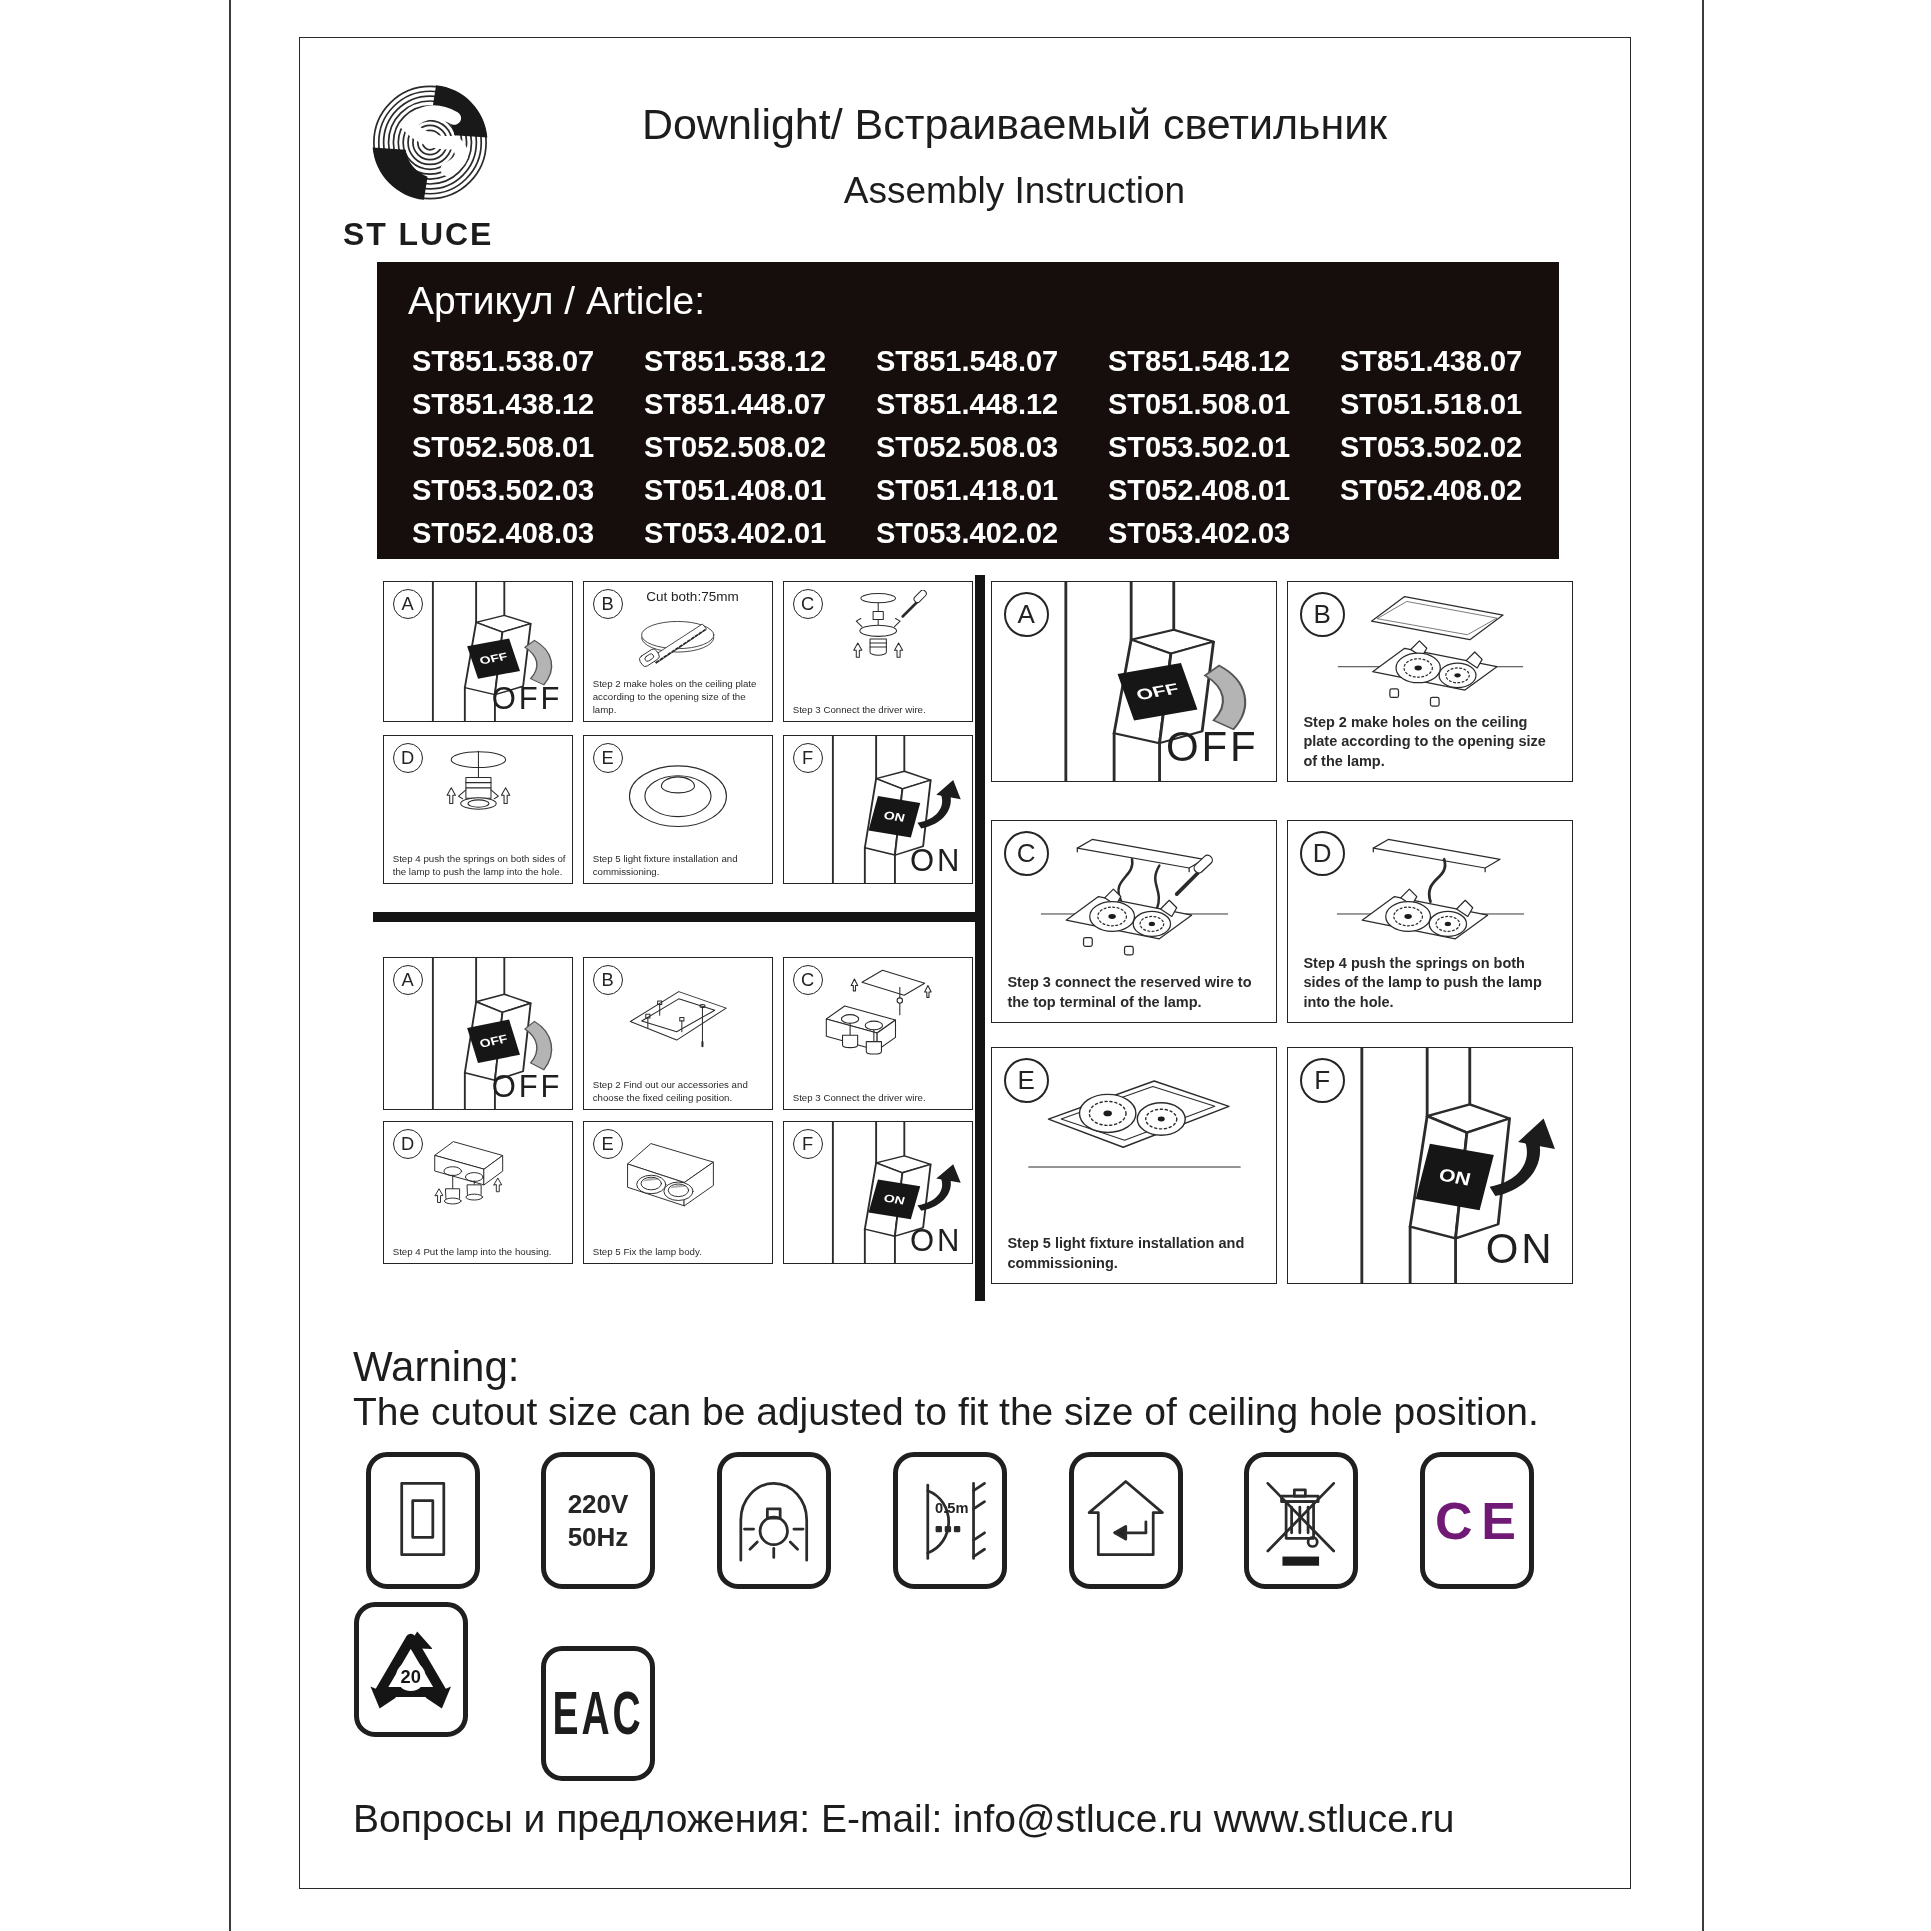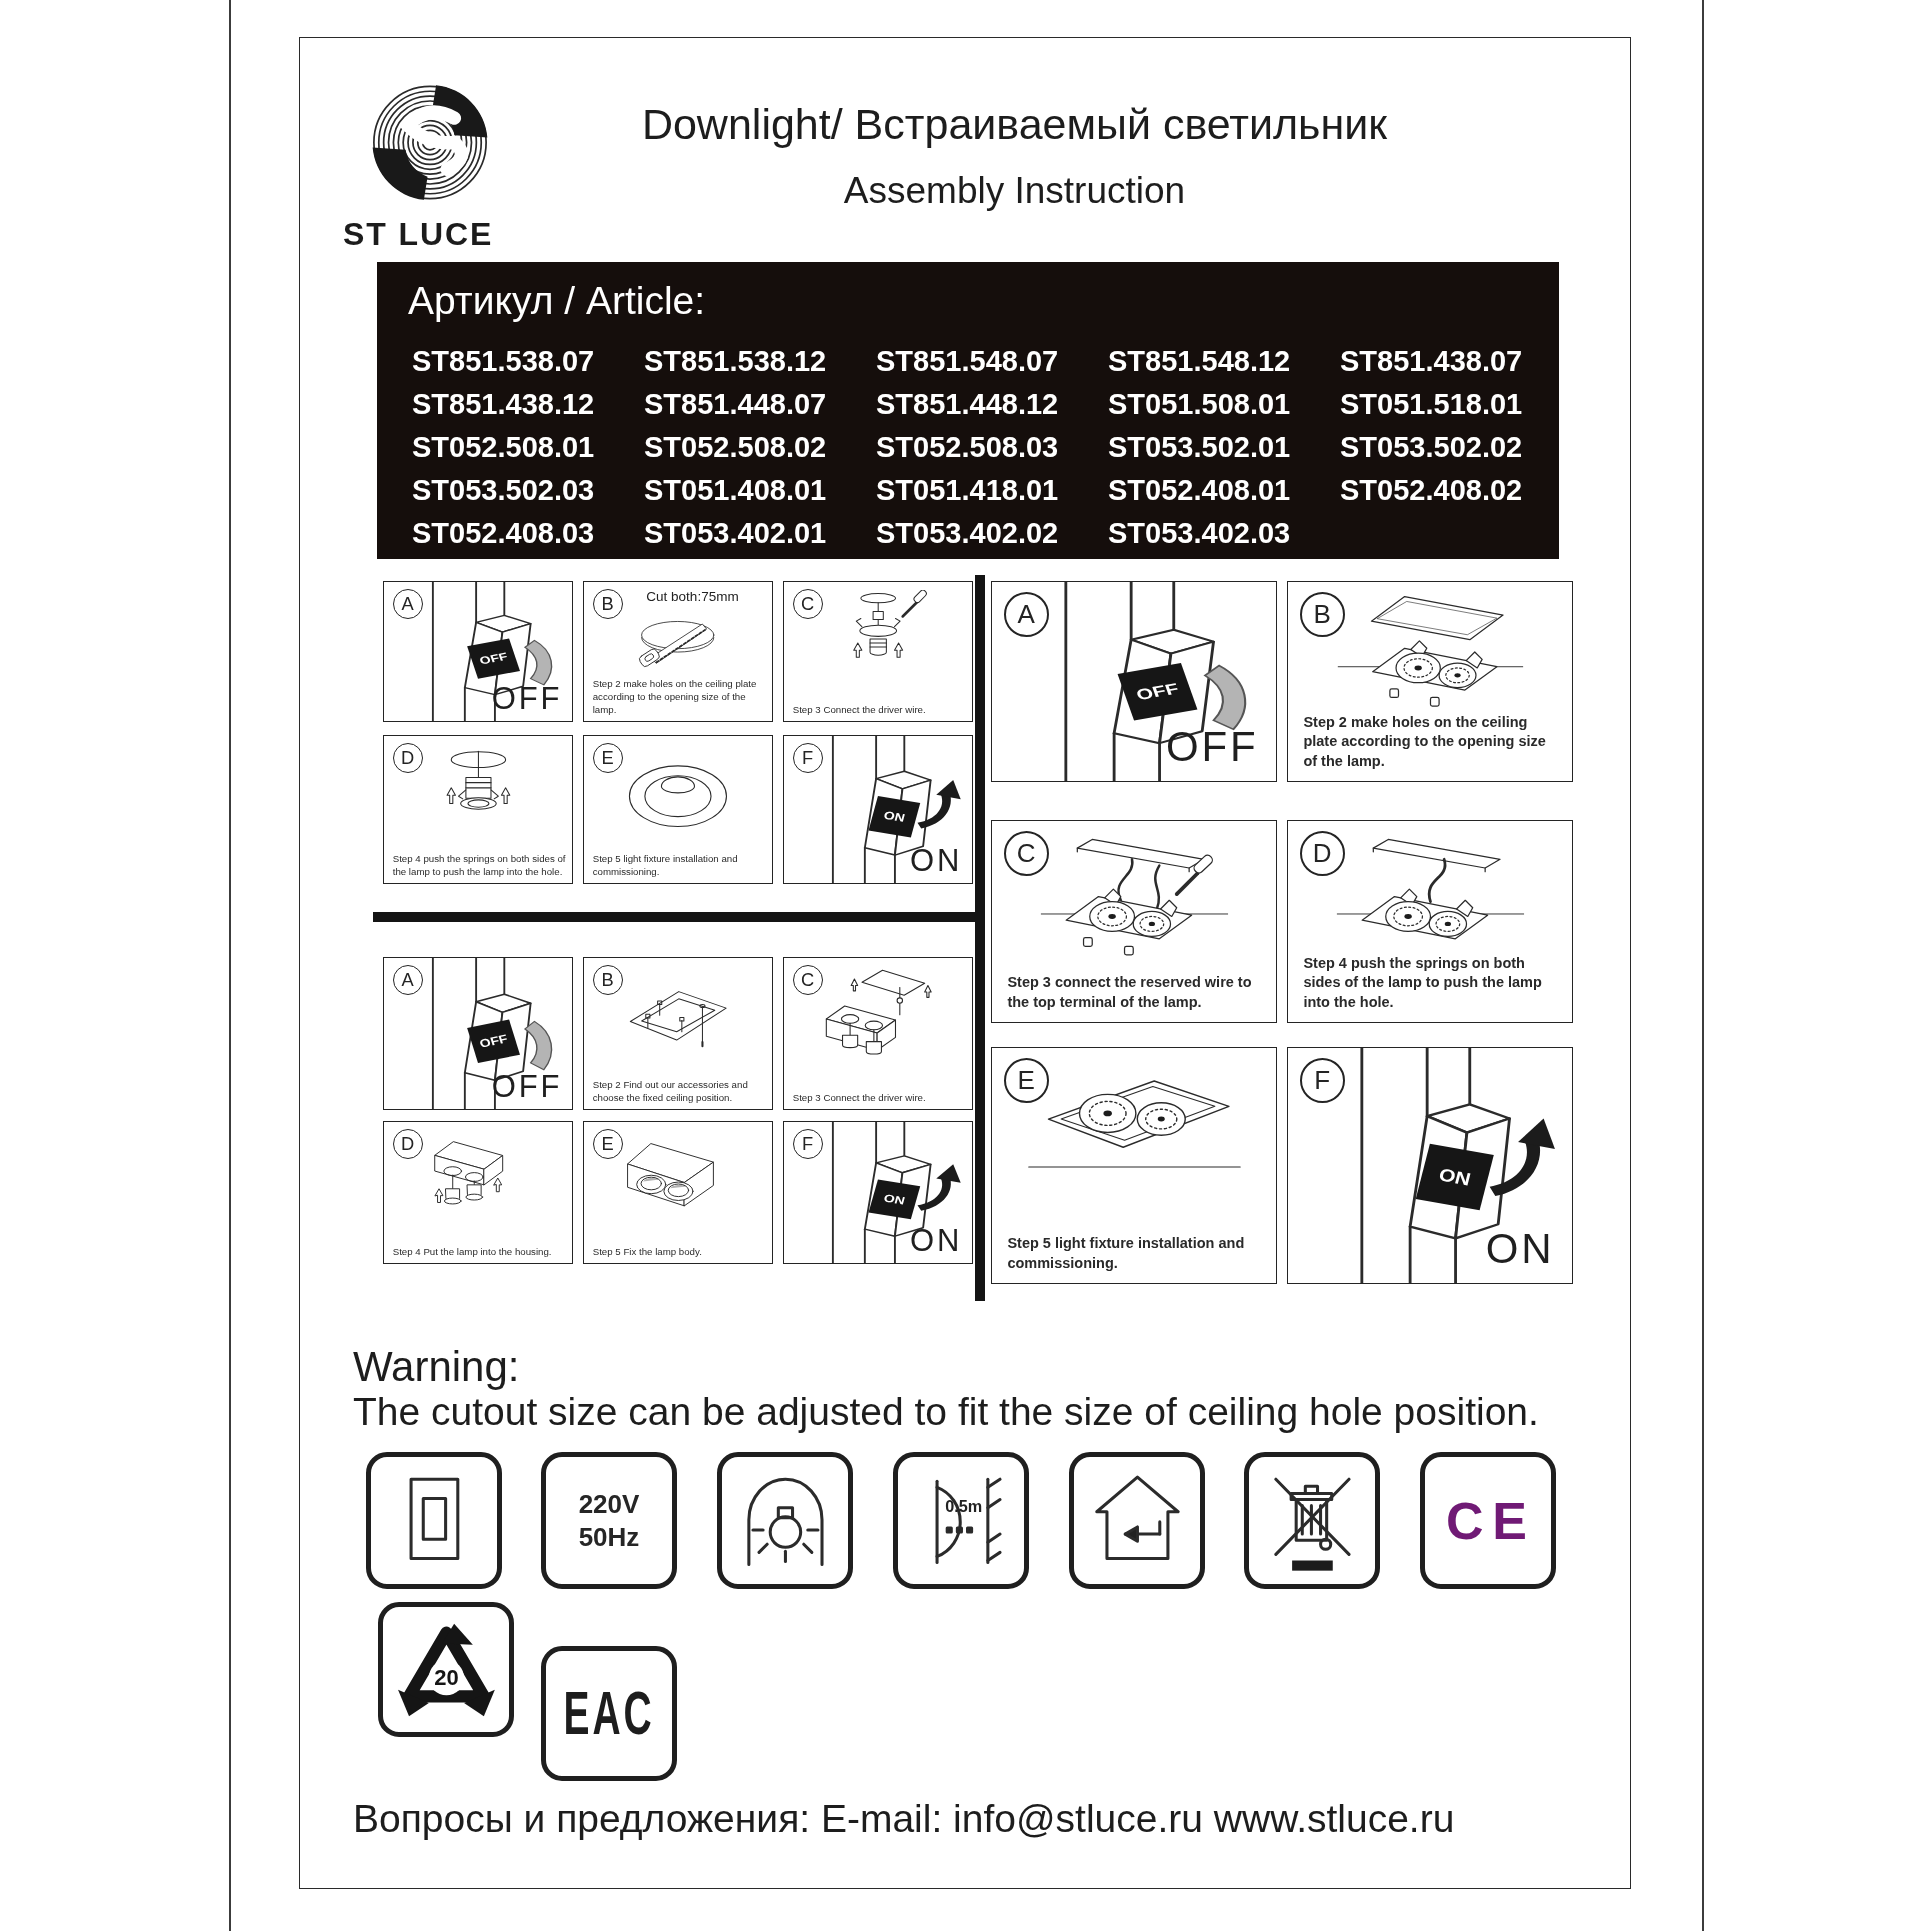--- a/index.html
+++ b/index.html
@@ -45,21 +45,21 @@
   svg .t{stroke:#2b2b2b;stroke-width:2;fill:none;stroke-linecap:round;stroke-linejoin:round;}
   svg .wf{fill:#fff;}
   svg .bf{fill:#1c1c1c;stroke:none;}
   svg .gf{fill:#b4b4b4;stroke:#555;stroke-width:1.5;}
   svg .dash{stroke-dasharray:3 4;}
   svg text{font-family:"Liberation Sans",sans-serif;}
   
   .warnh{position:absolute;left:53px;top:1286px;font-size:42px;color:#1d1d1d;margin-top:19px;}
   .warnt{position:absolute;left:53px;top:1352px;font-size:39px;color:#1d1d1d;}
   
-  .icon{position:absolute;width:136px;height:137px;border:5.8px solid #1f1f1f;border-radius:21px;
+  .icon{position:absolute;width:114px;height:137px;border:5.8px solid #1f1f1f;border-radius:21px;
         box-sizing:border-box;background:#fff;display:flex;align-items:center;justify-content:center;}
   .icon svg{width:88%;height:88%;}
   .volt{font-size:26px;font-weight:bold;color:#262626;text-align:center;line-height:1.25;}
   .ce{font-size:52px;font-weight:bold;letter-spacing:8.7px;color:#701a75;padding-left:5.8px;}
   .eac{font-size:39px;font-weight:bold;letter-spacing:2.9px;color:#1d1d1d;transform:scaleY(1.55);}
   .footer{position:absolute;left:53px;top:1759px;font-size:39px;color:#1d1d1d;}
 </style>
 </head>
 <body>
 
@@ -587,21 +587,21 @@
       <line x1="14" y1="14" x2="86" y2="88"></line>
           <line x1="86" y1="14" x2="14" y2="88"></line>
         </g>
       <rect x="30" y="94" width="40" height="10" fill="#1c1c1c"></rect>
       </svg>
   </div>
   <div class="icon" style="left:1120px;top:1414px;">
     <span class="ce">CE</span>
   </div>
 
-  <div class="icon" style="left:78px;top:1564px;height:135px;">
+  <div class="icon" style="left:54px;top:1564px;height:135px;">
     <svg viewBox="0 0 100 100">
       <path d="M50,16 L84,74 H16 Z" fill="none" stroke="#151515" stroke-width="11" stroke-linejoin="round"></path>
       <polygon points="57,8 74,27 46,26" fill="#151515"></polygon>
         <polygon points="94,68 84,92 66,80" fill="#151515"></polygon>
         <polygon points="6,68 16,92 34,80" fill="#151515"></polygon>
       <circle cx="50" cy="57" r="16" fill="#fff"></circle>
       <text x="50" y="64" font-size="20" font-weight="bold" text-anchor="middle" fill="#151515">20</text>
     </svg>
   </div>
   <div class="icon" style="left:241px;top:1575px;height:135px;margin-top:33px;">

